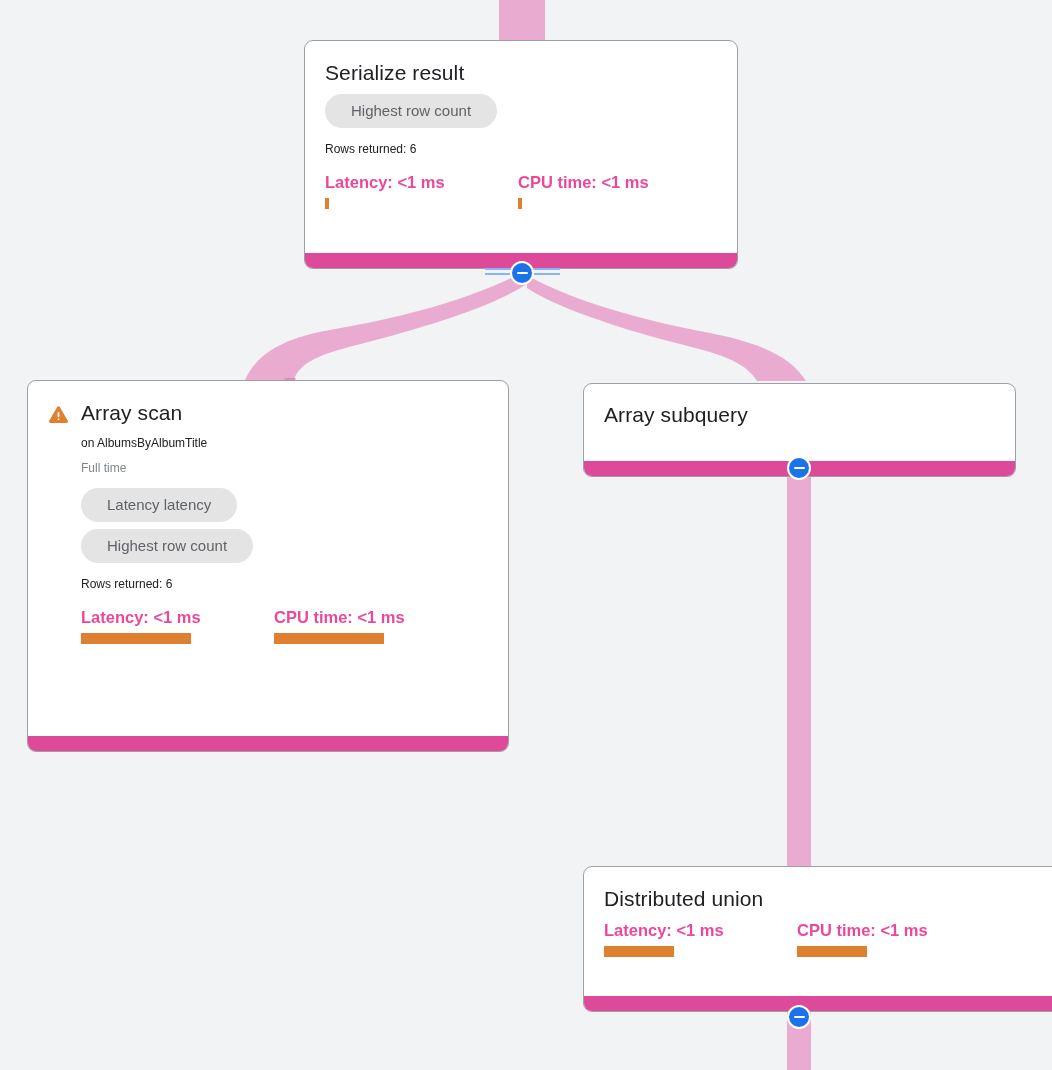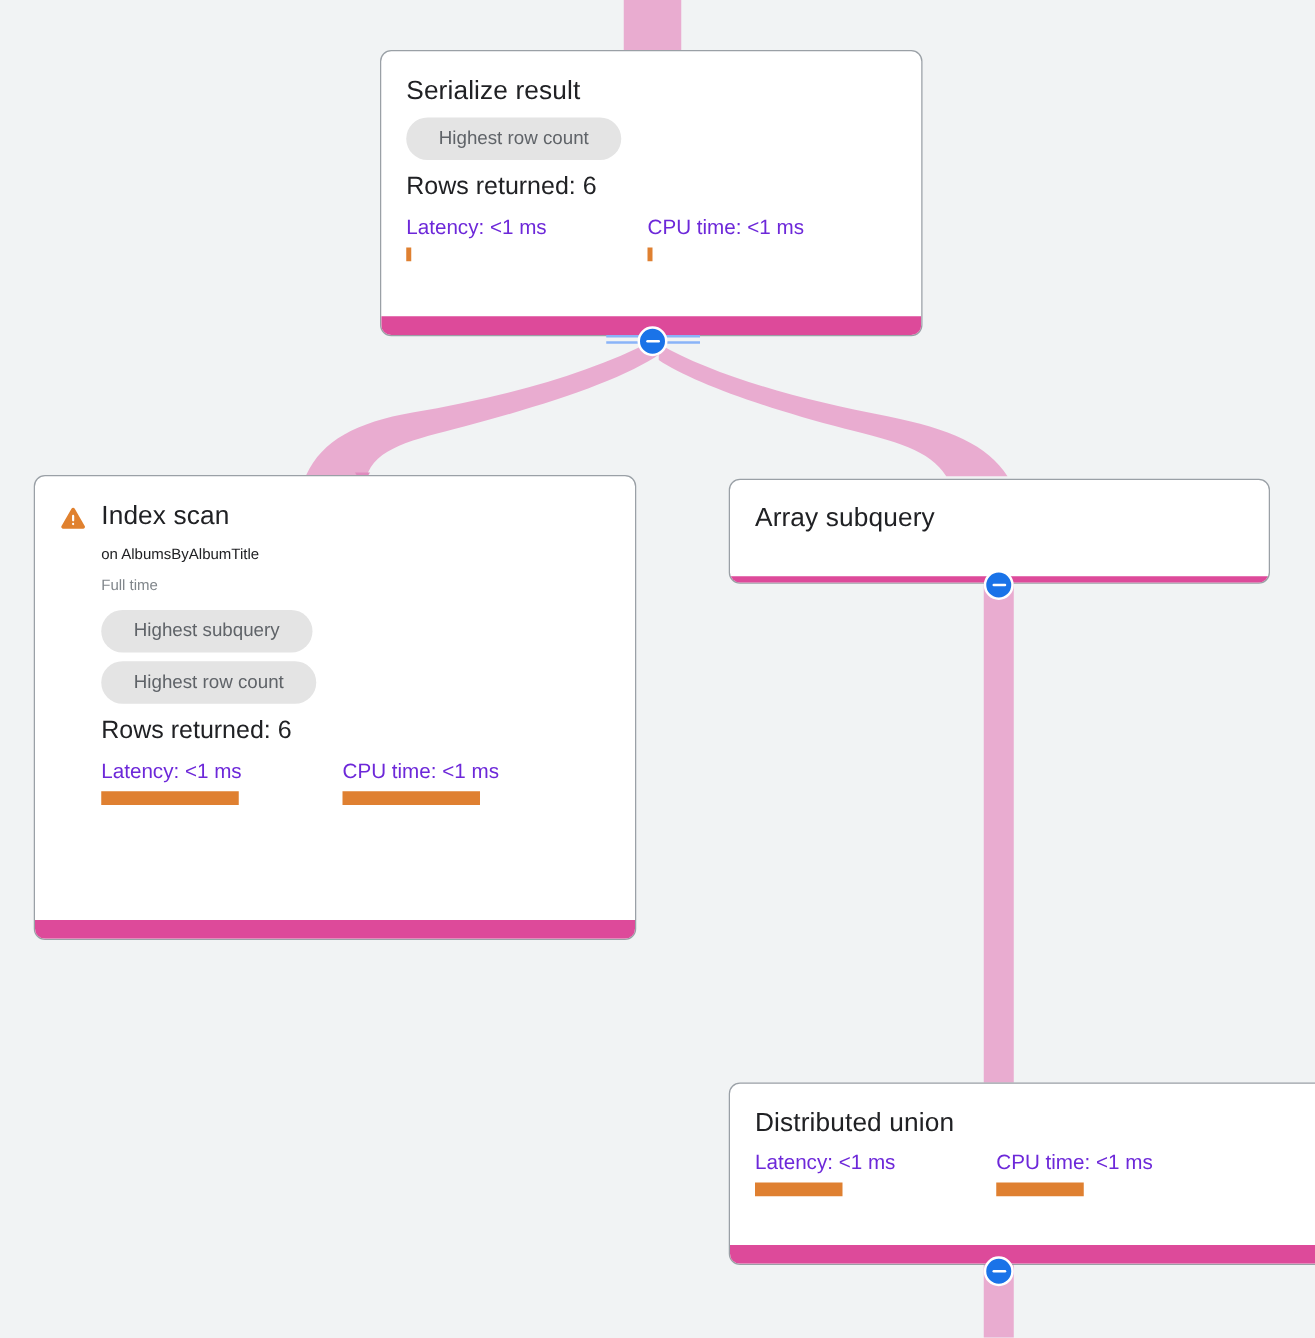--- a/index.html
+++ b/index.html
@@ -96,37 +96,38 @@
     color: #5f6368;
     border-radius: 17px;
     font-size: 15px;
     line-height: 20px;
     padding: 7px 26px;
     white-space: nowrap;
   }
 
   .rows-line {
     margin-top: 9px;
-    font-size: 20px;
+    font-size: 12px;
     line-height: 24px;
     color: #202124;
   }
 
   .metrics {
     margin-top: 10px;
     display: flex;
   }
   .metric {
     box-sizing: border-box;
   }
   .metric-label {
     font-size: 16.5px;
     line-height: 22px;
-    color: #6d28d9;
+    color: #ec4899;
     white-space: nowrap;
+    font-weight: bold;
   }
   .metric-bar-track {
     margin-top: 5px;
     height: 11px;
   }
   .metric-bar {
     height: 11px;
     background: #df8031;
   }
 
@@ -239,26 +240,26 @@
   </div>
 
   <div class="node" id="node-index-scan" style="left:27px; top:380px; width:482px; height:372px;">
     <div class="node-body">
       <div class="node-title-row">
         <svg class="warn-icon" viewBox="0 0 24 24" xmlns="http://www.w3.org/2000/svg">
           <path d="M12 2.6c-.62 0-1.2.33-1.52.87L1.4 19.1c-.32.55-.32 1.22 0 1.75.31.53.89.85 1.51.85h18.18c.62 0 1.2-.32 1.51-.85.32-.53.32-1.2 0-1.75L13.52 3.47A1.76 1.76 0 0 0 12 2.6z" fill="#e0812f"></path>
           <rect x="11" y="9" width="2" height="6" rx="1" fill="#ffffff"></rect>
           <rect x="11" y="16.3" width="2" height="2.1" rx="1" fill="#ffffff"></rect>
         </svg>
-        <div class="node-title">Index scan</div>
+        <div class="node-title">Array scan</div>
       </div>
       <div class="node-subtitle" style="margin-left:33px;">on AlbumsByAlbumTitle</div>
       <div class="node-subtitle muted" style="margin-left:33px;">Full time</div>
       <div class="chips" style="margin-left:33px;">
-        <span class="chip">Highest subquery</span>
+        <span class="chip">Latency latency</span>
         <span class="chip">Highest row count</span>
       </div>
       <div class="rows-line" style="margin-left:33px;">Rows returned: 6</div>
       <div class="metrics" style="margin-left:33px;">
         <div class="metric" style="width:193px;">
           <div class="metric-label">Latency: &lt;1 ms</div>
           <div class="metric-bar-track">
             <div class="metric-bar" style="width:110px;"></div>
           </div>
         </div>
@@ -266,21 +267,21 @@
           <div class="metric-label">CPU time: &lt;1 ms</div>
           <div class="metric-bar-track">
             <div class="metric-bar" style="width:110px;"></div>
           </div>
         </div>
       </div>
     </div>
     <div class="node-bar"></div>
   </div>
 
-  <div class="node" id="node-array-subquery" style="left:583px; top:383px; width:433px; height:84px;gap:24px;">
+  <div class="node" id="node-array-subquery" style="left:583px; top:383px; width:433px; height:94px;gap:24px;">
     <div class="node-body" style="padding:17px 20px 8px 20px;">
       <div class="node-title-row">
         <div class="node-title">Array subquery</div>
       </div>
     </div>
     <div class="node-bar"></div>
   </div>
   <div class="toggle" style="left:787px; top:456px;">
     <span class="minus"></span>
   </div>

